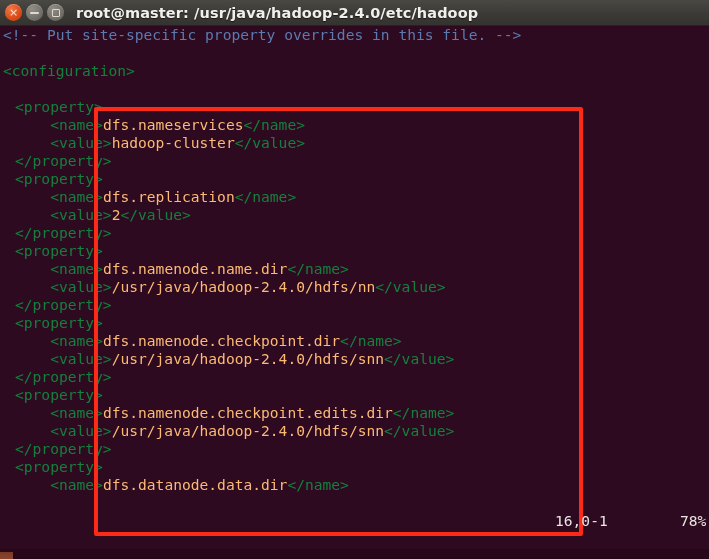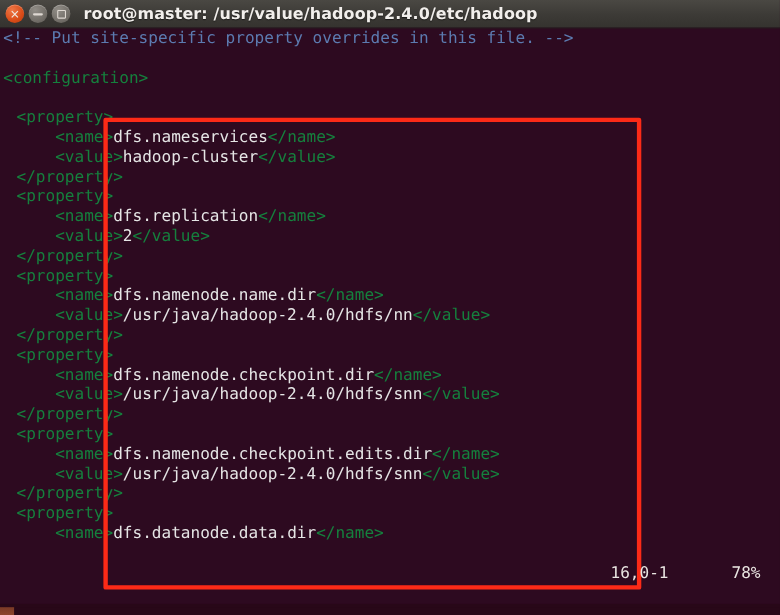--- a/index.html
+++ b/index.html
@@ -112,21 +112,21 @@
   }
 
   .line {
     height: 18px;
     padding-left: 3px;
     white-space: pre;
     color: #e8e4e0;
   }
 
   .tag   { color: #15803d; }
-  .txt   { color: #e5e5e5; }
+  .txt   { color: #fdba74; }
   .cmt   { color: #5c7bb0; }
 
   
   #redbox {
     position: absolute;
     left: 94px;
     top: 81px;
     width: 489px;
     height: 429px;
     border: 4px solid #fc2a17;
@@ -148,21 +148,21 @@
     font-family: "DejaVu Sans Mono", monospace;
     white-space: pre;
   }
   #status-pos {
     position: absolute;
     left: 555px;
     top: 0;
   }
   #status-pct {
     position: absolute;
-    left: 665px;
+    left: 680px;
     top: 0;
   }
 
   
   #desktop-strip {
     position: absolute;
     left: 0;
     top: 526px;
     width: 13px;
     height: 33px;
@@ -193,21 +193,21 @@
   <div id="titlebar">
     <div class="wbtn close">
       <span class="glyph">×</span>
     </div>
     <div class="wbtn min">
       <span class="bar"></span>
     </div>
     <div class="wbtn max">
       <span class="sq"></span>
     </div>
-    <div id="title-text">root@master: /usr/value/hadoop-2.4.0/etc/hadoop</div>
+    <div id="title-text">root@master: /usr/java/hadoop-2.4.0/etc/hadoop</div>
   </div>
 
   <div id="term">
     <div class="code-area" id="code-area"><div class="line" style="padding-left: 3px;"><span class="cmt">&lt;!-- Put site-specific property overrides in this file. --&gt;</span></div><div class="line" style="padding-left: 3px;">&nbsp;</div><div class="line" style="padding-left: 3px;"><span class="tag">&lt;configuration&gt;</span></div><div class="line" style="padding-left: 3px;">&nbsp;</div><div class="line" style="padding-left: 15px;"><span class="tag">&lt;property&gt;</span></div><div class="line" style="padding-left: 15px;"><span class="tag">    &lt;name&gt;</span><span class="txt">dfs.nameservices</span><span class="tag">&lt;/name&gt;</span></div><div class="line" style="padding-left: 15px;"><span class="tag">    &lt;value&gt;</span><span class="txt">hadoop-cluster</span><span class="tag">&lt;/value&gt;</span></div><div class="line" style="padding-left: 15px;"><span class="tag">&lt;/property&gt;</span></div><div class="line" style="padding-left: 15px;"><span class="tag">&lt;property&gt;</span></div><div class="line" style="padding-left: 15px;"><span class="tag">    &lt;name&gt;</span><span class="txt">dfs.replication</span><span class="tag">&lt;/name&gt;</span></div><div class="line" style="padding-left: 15px;"><span class="tag">    &lt;value&gt;</span><span class="txt">2</span><span class="tag">&lt;/value&gt;</span></div><div class="line" style="padding-left: 15px;"><span class="tag">&lt;/property&gt;</span></div><div class="line" style="padding-left: 15px;"><span class="tag">&lt;property&gt;</span></div><div class="line" style="padding-left: 15px;"><span class="tag">    &lt;name&gt;</span><span class="txt">dfs.namenode.name.dir</span><span class="tag">&lt;/name&gt;</span></div><div class="line" style="padding-left: 15px;"><span class="tag">    &lt;value&gt;</span><span class="txt">/usr/java/hadoop-2.4.0/hdfs/nn</span><span class="tag">&lt;/value&gt;</span></div><div class="line" style="padding-left: 15px;"><span class="tag">&lt;/property&gt;</span></div><div class="line" style="padding-left: 15px;"><span class="tag">&lt;property&gt;</span></div><div class="line" style="padding-left: 15px;"><span class="tag">    &lt;name&gt;</span><span class="txt">dfs.namenode.checkpoint.dir</span><span class="tag">&lt;/name&gt;</span></div><div class="line" style="padding-left: 15px;"><span class="tag">    &lt;value&gt;</span><span class="txt">/usr/java/hadoop-2.4.0/hdfs/snn</span><span class="tag">&lt;/value&gt;</span></div><div class="line" style="padding-left: 15px;"><span class="tag">&lt;/property&gt;</span></div><div class="line" style="padding-left: 15px;"><span class="tag">&lt;property&gt;</span></div><div class="line" style="padding-left: 15px;"><span class="tag">    &lt;name&gt;</span><span class="txt">dfs.namenode.checkpoint.edits.dir</span><span class="tag">&lt;/name&gt;</span></div><div class="line" style="padding-left: 15px;"><span class="tag">    &lt;value&gt;</span><span class="txt">/usr/java/hadoop-2.4.0/hdfs/snn</span><span class="tag">&lt;/value&gt;</span></div><div class="line" style="padding-left: 15px;"><span class="tag">&lt;/property&gt;</span></div><div class="line" style="padding-left: 15px;"><span class="tag">&lt;property&gt;</span></div><div class="line" style="padding-left: 15px;"><span class="tag">    &lt;name&gt;</span><span class="txt">dfs.datanode.data.dir</span><span class="tag">&lt;/name&gt;</span></div></div>
 
     <div id="redbox"></div>
 
     <div id="statusline">
       <span id="status-pos">16,0-1</span>
       <span id="status-pct">78%</span>

